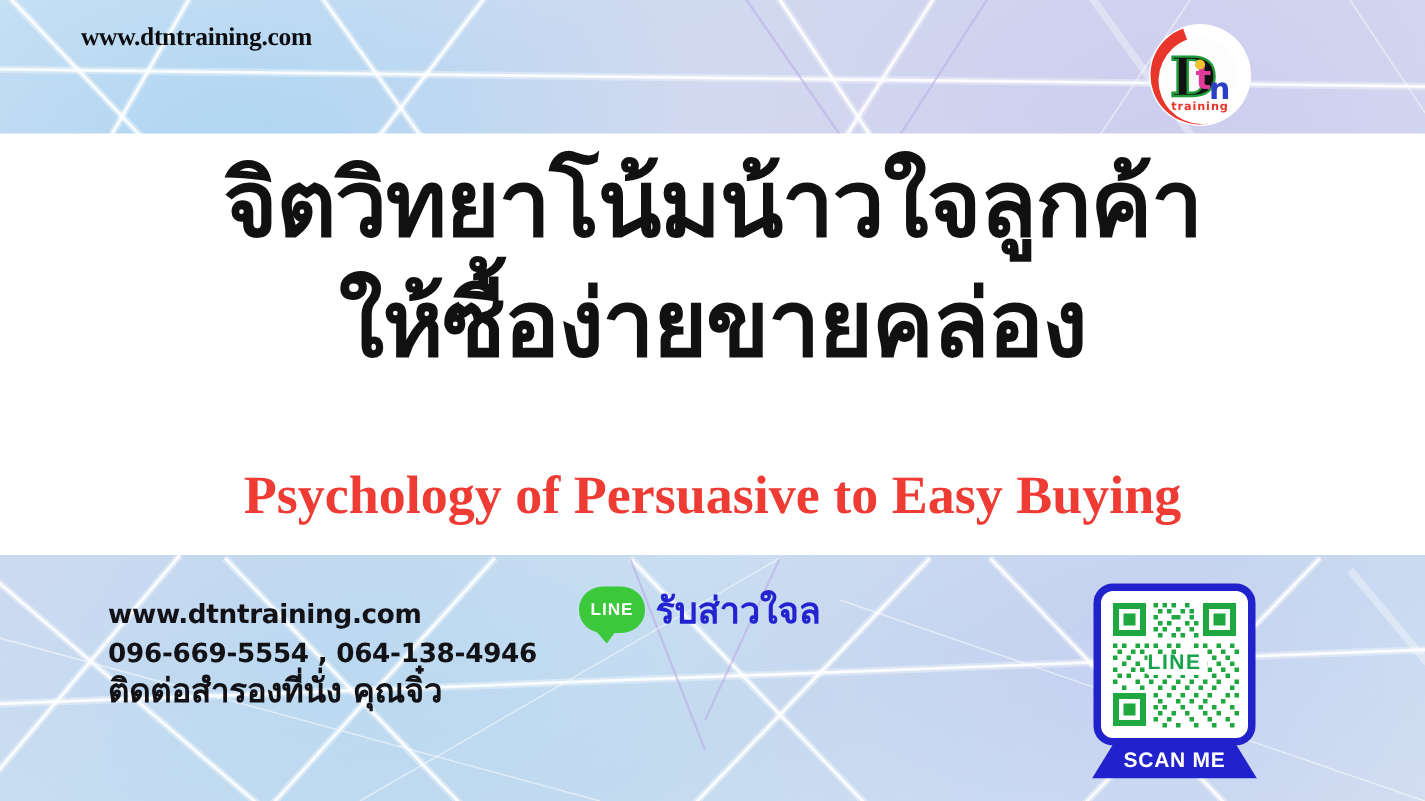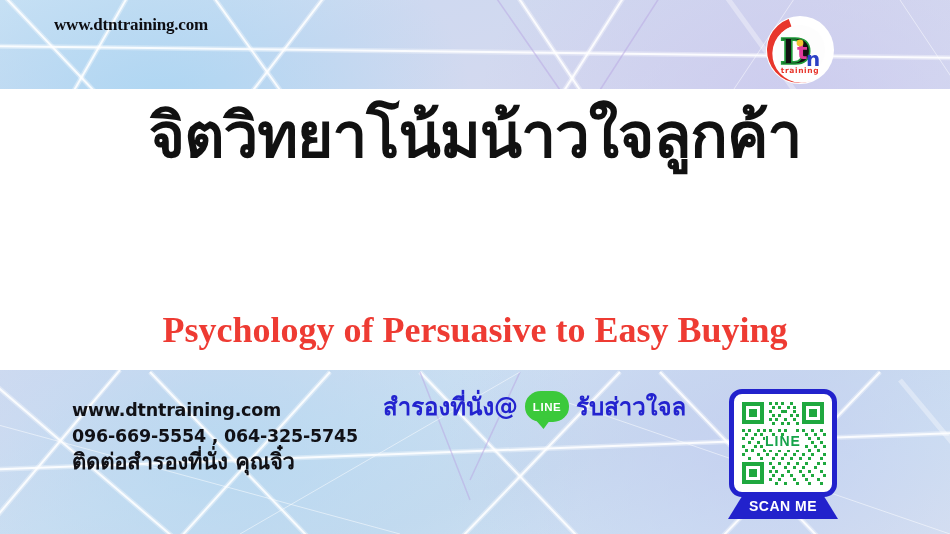--- a/index.html
+++ b/index.html
@@ -226,32 +226,32 @@
       <circle cx="36" cy="29" r="3.4" fill="#f2c230"></circle>
 
       <text x="42" y="52" font-family="'DejaVu Sans','Liberation Sans',sans-serif" font-size="20" font-weight="bold" fill="#2a3fc4">n</text>
 
       <text x="36" y="59" text-anchor="middle" font-family="'DejaVu Sans','Liberation Sans',sans-serif" font-size="7.5" font-weight="bold" fill="#e8362c" letter-spacing="0.6">training</text>
     </svg>
   </div>
 
   <div class="headline">
     <span class="l1">จิตวิทยาโน้มน้าวใจลูกค้า</span>
+    <span class="l2">ให้ซื้อง่ายขายคล่อง</span>
   </div>
 
   <div class="subtitle">Psychology of Persuasive to Easy Buying</div>
 
   <div class="contact">
     <div>www.dtntraining.com</div>
-    <div>096-669-5554 , 064-325-5745</div>
+    <div>096-669-5554 , 064-138-4946</div>
     <div class="thai">ติดต่อสำรองที่นั่ง คุณจิ๋ว</div>
   </div>
 
   <div class="cta">
-    <span>สำรองที่นั่ง@</span>
     <span class="line-bubble">
       <span>LINE</span>
     </span>
     <span>รับส่าวใจล</span>
   </div>
 
   <div class="qr-wrap">
 
     <svg class="scan-banner" viewBox="0 0 110 26">
       <polygon points="16,0 94,0 110,26 0,26" fill="#2222cc"></polygon>

